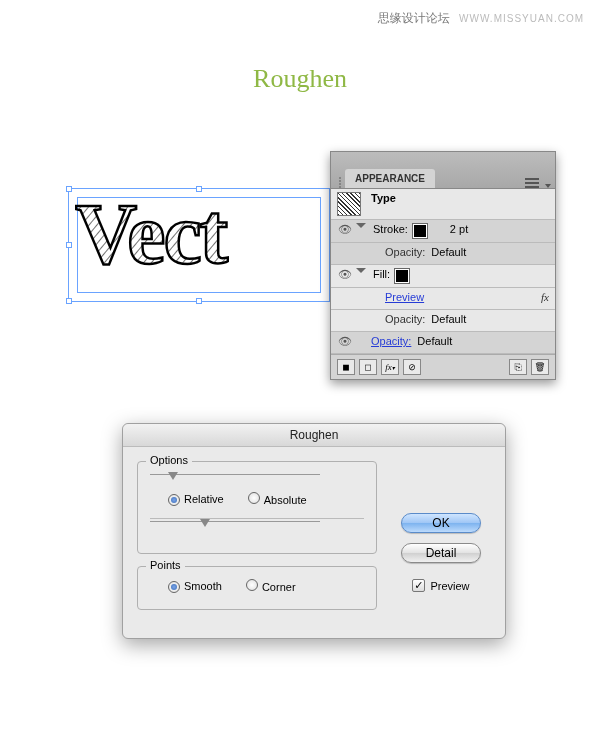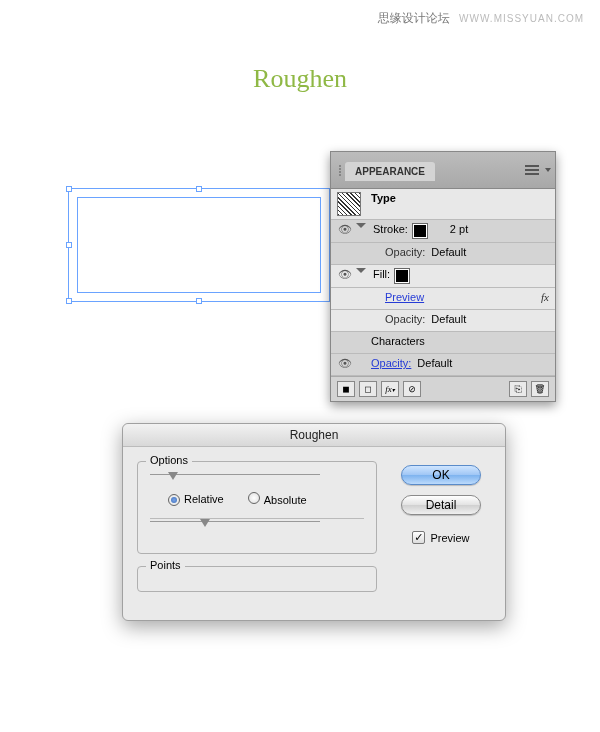--- a/index.html
+++ b/index.html
@@ -7,21 +7,21 @@
 .watermark { position: absolute; top: 10px; right: 16px; font-size: 12px; color: #888; }
 .watermark .cn { color: #777; }
 .watermark .url { color: #bbb; font-size: 10px; margin-left: 6px; letter-spacing: 1px; }
 .title { position: absolute; top: 64px; left: 50%; transform: translateX(-50%); font-family: Georgia, serif; font-size: 26px; color: #8fb845; }
 .canvas-area { position: absolute; top: 175px; left: 60px; width: 270px; height: 120px; }
 .sel-box { position: absolute; border: 1px solid #6aa3ff; }
 .sel-outer { top: 13px; left: 8px; width: 262px; height: 114px; }
 .sel-inner { top: 22px; left: 17px; width: 244px; height: 96px; }
 .handle { width: 6px; height: 6px; background: #fff; border: 1px solid #6aa3ff; position: absolute; }
 .appearance-panel { position: absolute; top: 151px; left: 330px; width: 226px; background: #d4d4d4; border: 1px solid #888; box-shadow: 0 4px 10px rgba(0,0,0,.4); }
-.panel-tabs { display: flex; align-items: center; height: 37px; background: linear-gradient(#bcbcbc,#a8a8a8); border-bottom: 1px solid #888; }
+.panel-tabs { display: flex; align-items: flex-end; height: 37px; background: linear-gradient(#bcbcbc,#a8a8a8); border-bottom: 1px solid #888; }
 .panel-grip { width: 14px; display: flex; flex-direction: column; gap: 1px; align-items: center; padding-left: 3px; }
 .panel-grip span { width: 2px; height: 2px; background: #777; border-radius: 50%; }
 .tab { background: #d4d4d4; padding: 4px 10px; font-size: 10px; font-weight: bold; color: #333; border-top-left-radius: 3px; border-top-right-radius: 3px; margin-top: 2px; }
 .panel-menu { margin-left: auto; margin-right: 6px; width: 14px; height: 10px; border-top: 2px solid #555; border-bottom: 2px solid #555; position: relative; }
 .panel-menu:before { content:""; position:absolute; top:2px; left:0; right:0; border-top:2px solid #555;}
 .panel-menu-arrow { width:0; height:0; border-top:4px solid #555; border-left:3px solid transparent; border-right:3px solid transparent; margin-right:4px;}
 .app-row { display: flex; align-items: flex-start; padding: 3px 6px; border-bottom: 1px solid #bbb; background: #d4d4d4; min-height: 22px; }
 .app-row.main { background: #e8e8e8; }
 .app-row.sub { padding-left: 50px; background: #d4d4d4; }
 .eye { width: 16px; text-align: center; color: #555; font-size: 11px; }
@@ -44,21 +44,21 @@
 .form-row { display: flex; align-items: center; margin-bottom: 4px; }
 .form-label { width: 60px; }
 .form-input { width: 44px; height: 18px; border: 1px solid #888; background: #fff; padding: 1px 3px; font-size: 11px; box-shadow: inset 1px 1px 2px rgba(0,0,0,.15); }
 .unit { margin-left: 8px; }
 .slider { margin: 2px 0 10px 0; height: 8px; position: relative; }
 .slider-track { border-bottom: 1px solid #999; width: 170px; }
 .slider-thumb { position: absolute; top: -2px; width: 0; height: 0; border-left: 5px solid transparent; border-right: 5px solid transparent; border-top: 8px solid #888; }
 .radio-row { display: flex; gap: 24px; margin: 4px 0 12px 18px; align-items: center; }
 .radio { width: 12px; height: 12px; border: 1px solid #666; border-radius: 50%; display: inline-flex; align-items: center; justify-content: center; margin-right: 4px; background: radial-gradient(#fff,#ddd); }
 .radio.checked:after { content:""; width:6px; height:6px; background: radial-gradient(#7aa5e8,#3c6db8); border-radius:50%; }
-.dialog-right { width: 100px; display: flex; flex-direction: column; align-items: center; padding-top: 4px; }
+.dialog-right { width: 100px; display: flex; flex-direction: column; align-items: center; padding-top: 4px; margin-top: 48px; }
 .aqua-btn { width: 80px; height: 20px; border-radius: 10px; border: 1px solid #8a8a8a; background: linear-gradient(#fff,#e2e2e2 50%,#d0d0d0 51%,#f0f0f0); margin-bottom: 10px; font-size: 12px; display:flex; align-items:center; justify-content:center; cursor:pointer; box-shadow: 0 1px 1px rgba(0,0,0,.2); }
 .aqua-btn.primary { background: linear-gradient(#cfe5ff,#9fc6f5 50%,#7db3ef 51%,#bcdafc); border-color:#5a8bc9; }
 .checkbox-row { display: flex; align-items: center; margin-top: 6px; }
 .checkbox { width: 13px; height: 13px; border: 1px solid #777; background: linear-gradient(#fff,#ddd); margin-right: 5px; display:flex; align-items:center; justify-content:center; border-radius:2px;}
 .checkbox.checked:after { content:"✓"; font-size:11px; color:#000; line-height:1; }
 .divider { border-top: 1px solid #bbb; margin: 2px 0; }
 </style>
 </head>
 <body>
 
@@ -71,20 +71,30 @@
 
 <div class="canvas-area">
   <div class="sel-box sel-outer">
     <div class="handle" style="top:-3px;left:-3px"></div>
     <div class="handle" style="top:-3px;left:50%;margin-left:-3px"></div>
     <div class="handle" style="bottom:-3px;left:-3px"></div>
     <div class="handle" style="bottom:-3px;left:50%;margin-left:-3px"></div>
     <div class="handle" style="top:50%;left:-3px;margin-top:-3px"></div>
   </div>
   <div class="sel-box sel-inner"></div>
+  <div style="position:absolute;top:10px;left:15px;overflow:hidden;width:255px;height:100px;">
+    <svg width="400" height="100">
+      <defs>
+        <pattern id="scr" patternUnits="userSpaceOnUse" width="6" height="6" patternTransform="rotate(40)">
+          <line x1="0" y1="0" x2="0" y2="6" stroke="#111" stroke-width="1.2"></line>
+        </pattern>
+      </defs>
+      <text x="0" y="78" font-family="Georgia" font-weight="900" font-size="86" fill="url(#scr)" stroke="#000" stroke-width="2.5" letter-spacing="-2">Vect</text>
+    </svg>
+  </div>
 </div>
 
 <div class="appearance-panel">
   <div class="panel-tabs">
     <div class="panel-grip">
         <span></span>
         <span></span>
         <span></span>
         <span></span>
       </div>
@@ -115,24 +125,20 @@
   </div>
   <div class="app-row sub" style="background:#e8e8e8">
     <span class="link-text">Preview</span>
     <span class="fx-icon">fx</span>
   </div>
   <div class="app-row sub" style="background:#e8e8e8">
     <span class="opacity-label">Opacity:</span>
     <span style="margin-left:6px">Default</span>
   </div>
   <div class="app-row">
-    <span style="width:30px"></span>
-    <span class="row-label">Characters</span>
-  </div>
-  <div class="app-row">
     <span class="eye">👁</span>
     <span style="width:14px"></span>
     <span class="link-text" style="text-decoration:underline">Opacity:</span>
     <span style="margin-left:6px">Default</span>
   </div>
   <div class="panel-footer">
     <div style="display:flex;gap:4px">
       <div class="footer-btn">◼</div>
       <div class="footer-btn">◻</div>
       <div class="footer-btn" style="font-style:italic;font-family:Georgia">fx<span style="font-size:6px">▾</span></div>
@@ -160,20 +166,24 @@
           <label><span class="radio"></span><span>Absolute</span></label>
         </div>
         <div class="divider"></div>
         <div class="slider">
           <div class="slider-track"></div>
           <div class="slider-thumb" style="left:50px"></div>
         </div>
       </div>
       <div class="fieldset">
         <div class="fieldset-legend">Points</div>
+        <div class="radio-row" style="margin:2px 0 2px 18px">
+          <label><span class="radio checked"></span><span>Smooth</span></label>
+          <label><span class="radio"></span><span>Corner</span></label>
+        </div>
       </div>
     </div>
     <div class="dialog-right">
       <div class="aqua-btn primary">OK</div>
       <div class="aqua-btn">Detail</div>
       <div class="checkbox-row">
         <span class="checkbox checked"></span>
         <span>Preview</span>
       </div>
     </div>

